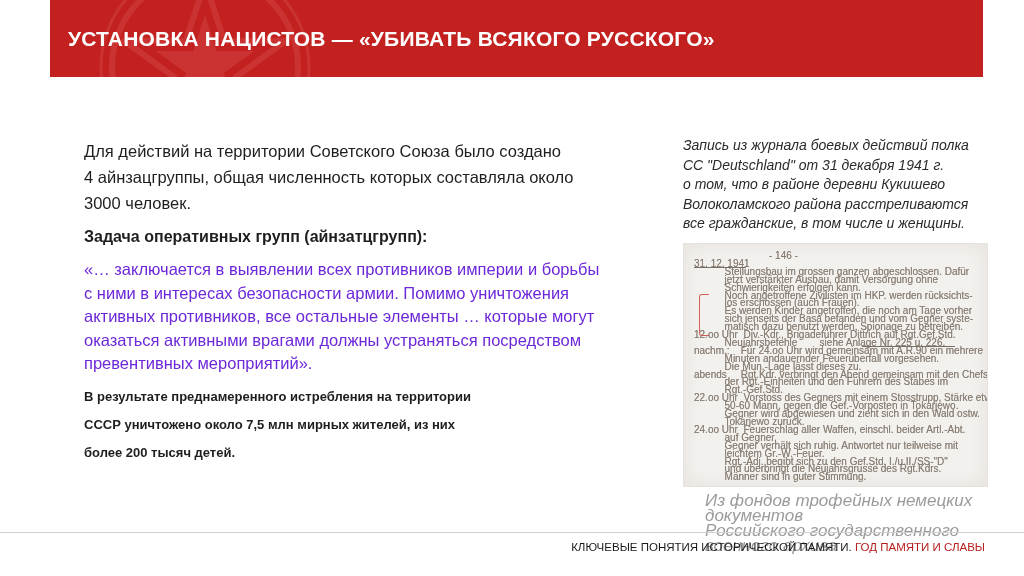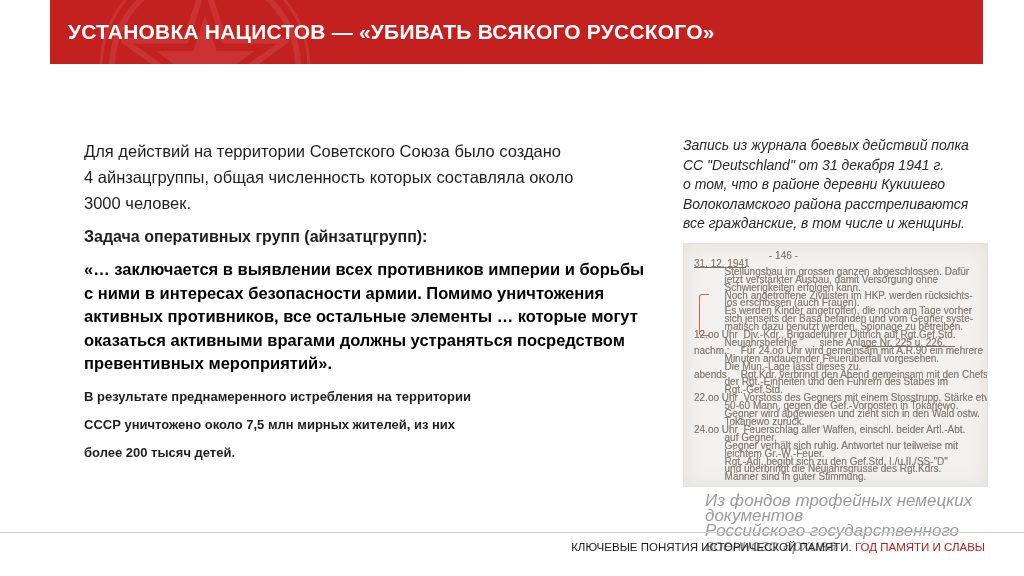--- a/index.html
+++ b/index.html
@@ -8,21 +8,21 @@
     position: relative;
     background: #ffffff;
     font-family: "Liberation Sans", sans-serif;
     overflow: hidden;
   }
 
   
   .banner {
     position: absolute;
     left: 50px; top: 0;
-    width: 933px; height: 64px;
+    width: 933px; height: 77px;
     background: #c2211f;
     overflow: hidden;
   }
   .banner svg.emblem {
     position: absolute;
     left: 40px; top: -48px;
     opacity: 0.55;
   }
   .banner-title {
     position: absolute;
@@ -48,22 +48,22 @@
     white-space: pre-line;
     margin-bottom: 8px;
   }
   .left-col .task-heading {
     font-size: 16px; line-height: 26px;
     font-weight: bold;
     margin-bottom: 8px;
   }
   .left-col .quote {
     font-size: 16.5px; line-height: 23.5px;
-    font-weight: bold;
-    color: #000000;
+    font-weight: normal;
+    color: #6d28d9;
     white-space: pre-line;
     margin-bottom: 7px;
   }
   .left-col .result {
     font-size: 13px; line-height: 28px;
     font-weight: bold;
     white-space: pre-line;
   }
 
   

